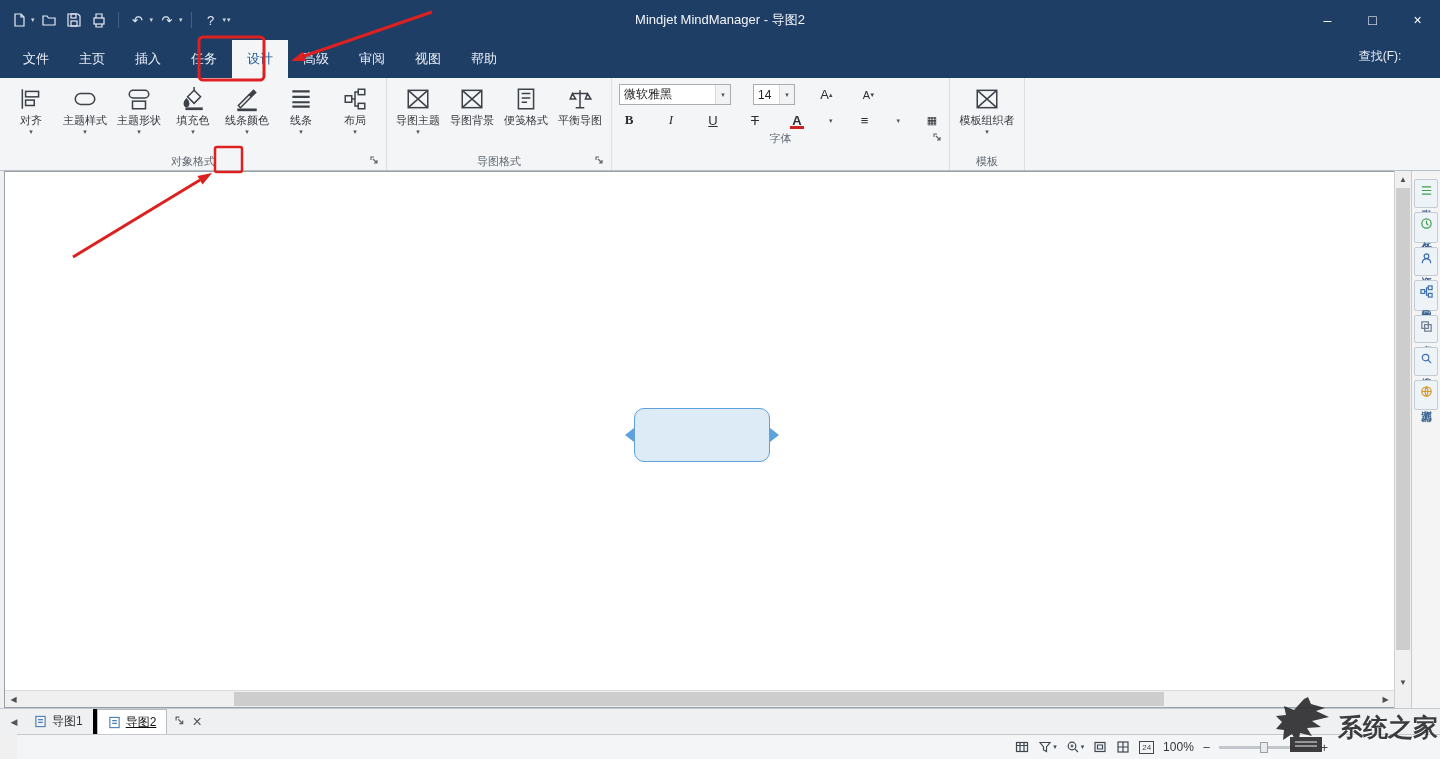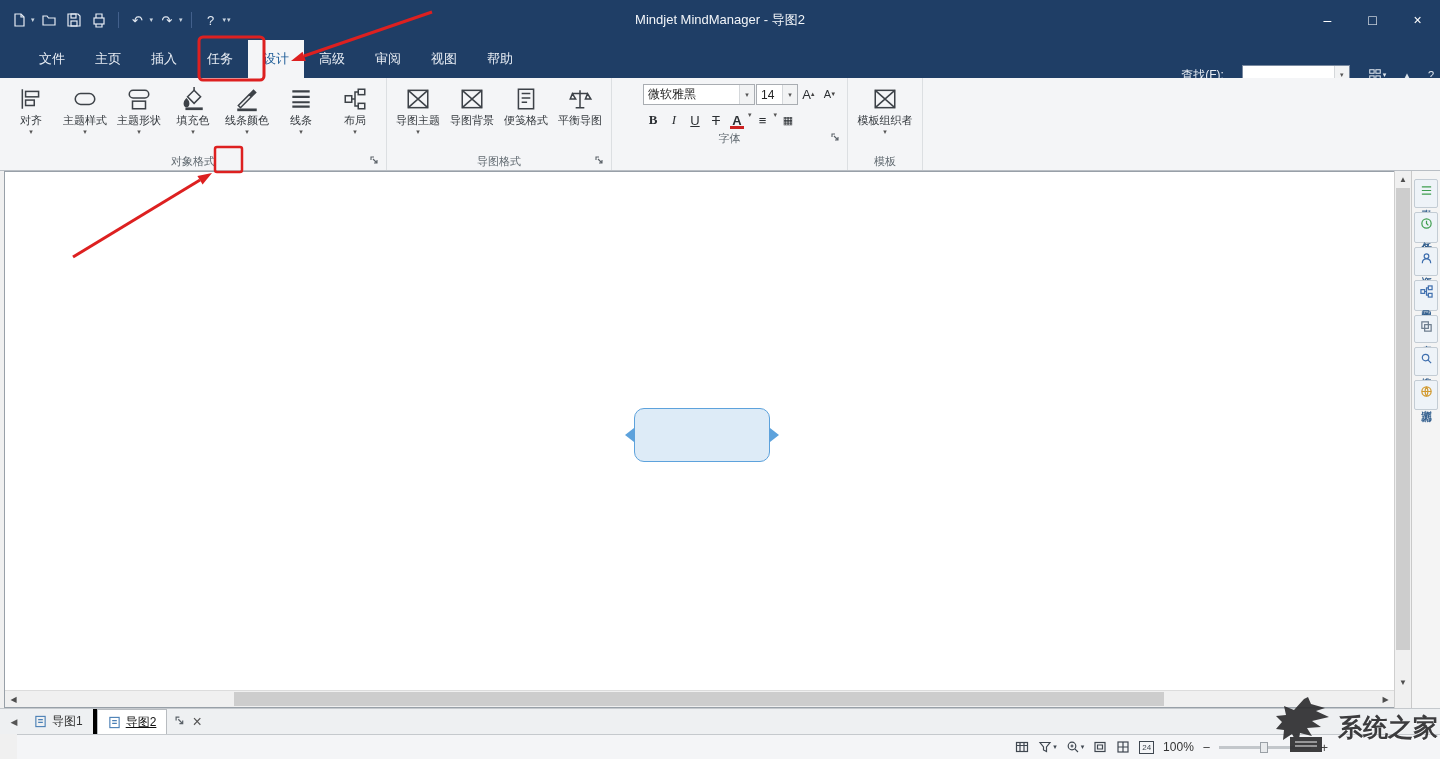--- a/index.html
+++ b/index.html
@@ -12,45 +12,45 @@
 .qat { display:flex; align-items:center; gap:3px; padding-left:8px; z-index:2; }
 .qat-btn { height:26px; min-width:22px; display:flex; align-items:center; justify-content:center; color:#e6ecf4; font-size:13px; }
 .qat-btn svg { width:16px; height:16px; stroke:#e6ecf4; fill:none; stroke-width:1.2; }
 .qat-caret { font-size:7px; color:#c9d4e0; margin-left:-2px; }
 .qat-sep { width:1px; height:16px; background:#42608c; margin:0 5px; }
 .app-title { position:absolute; left:0; right:0; text-align:center; font-size:13px; color:#f2f5f9; pointer-events:none; }
 .win-controls { margin-left:auto; display:flex; z-index:2; }
 .win-btn { width:45px; height:40px; display:flex; align-items:center; justify-content:center; color:#fff; font-size:14px; }
 
 
-.tabbar { height:38px; background:#1f3e66; display:flex; align-items:stretch; padding-left:24px; position:relative; }
+.tabbar { height:38px; background:#1f3e66; display:flex; align-items:stretch; padding-left:8px; position:relative; }
 .rtab { padding:0 15px; display:flex; align-items:center; color:#e9eef5; font-size:13px; }
 .rtab.active { background:#f4f5f7; color:#1a5a96; }
-.find-area { position:absolute; right:6px; top:16px; height:38px; display:flex; align-items:center; gap:18px; color:#e9eef5; font-size:12px; }
+.find-area { position:absolute; right:6px; top:8px; height:38px; display:flex; align-items:center; gap:18px; color:#e9eef5; font-size:12px;flex-direction:column; }
 .find-input { width:108px; height:21px; background:#fff; border:1px solid #7a8aa0; display:flex; align-items:center; }
 .find-input .spacer { flex:1; }
 .combo-btn { width:15px; align-self:stretch; display:flex; align-items:center; justify-content:center; font-size:7px; color:#555; border-left:1px solid #d5d8db; background:#f2f3f4; }
 .tr-btn { display:flex; align-items:center; color:#dfe6ee; gap:1px; font-size:11px; }
 .tr-btn svg { width:14px; height:14px; stroke:#dfe6ee; fill:none; stroke-width:1.2; }
 
 
 .ribbon { height:93px; background:#f4f5f7; border-bottom:1px solid #b9bec4; display:flex; position:relative; z-index:1; }
 .rgroup { position:relative; display:flex; flex-direction:column; border-right:1px solid #dcdfe2; padding:1px 2px 0; }
 .rgroup-body { flex:1; display:flex; align-items:flex-start; padding:2px 2px 0; }
 .rgroup-footer { height:17px; position:relative; text-align:center; font-size:11px; color:#5f686f; line-height:17px; }
 .dlauncher { position:absolute; right:2px; top:1px; width:14px; height:14px; display:flex; align-items:center; justify-content:center; }
 .dlauncher svg { width:10px; height:10px; stroke:#5a6168; fill:none; stroke-width:1.1; }
 .bigbtn { width:54px; display:flex; flex-direction:column; align-items:center; padding-top:2px; }
 .bicon { height:31px; display:flex; align-items:center; justify-content:center; }
 .bicon svg { width:26px; height:26px; stroke:#3d4248; fill:none; stroke-width:1.4; }
 .blabel { font-size:11px; color:#32373c; line-height:13px; white-space:nowrap; }
 .caret { font-size:7px; color:#555; line-height:9px; }
 
 .font-col { display:flex; flex-direction:column; gap:5px; padding:5px 5px 0; }
-.font-row { display:flex; align-items:flex-start; gap:1px;margin-left:24px; }
+.font-row { display:flex; align-items:center; gap:22px; }
 .combo { background:#fff; border:1px solid #a9adb2; height:21px; display:flex; align-items:center; font-size:12px; color:#222; }
 .combo .val { flex:1; padding:0 4px; white-space:nowrap; overflow:hidden; }
 .sbtn { min-width:20px; height:20px; display:flex; align-items:center; justify-content:center; font-size:13px; color:#2b2f33; padding:0 2px; }
 .sbtn.bold { font-weight:bold; font-family:"Liberation Serif",serif; }
 .sbtn.italic { font-style:italic; font-family:"Liberation Serif",serif; }
 .sbtn.underline { text-decoration:underline; }
 .sbtn.strike { text-decoration:line-through; }
 .color-a { position:relative; font-weight:bold; }
 .color-a .bar { position:absolute; left:3px; right:3px; bottom:1px; height:3px; background:#c22; }
 .az { font-size:6px; line-height:6px; color:#444; margin-left:-1px; }

